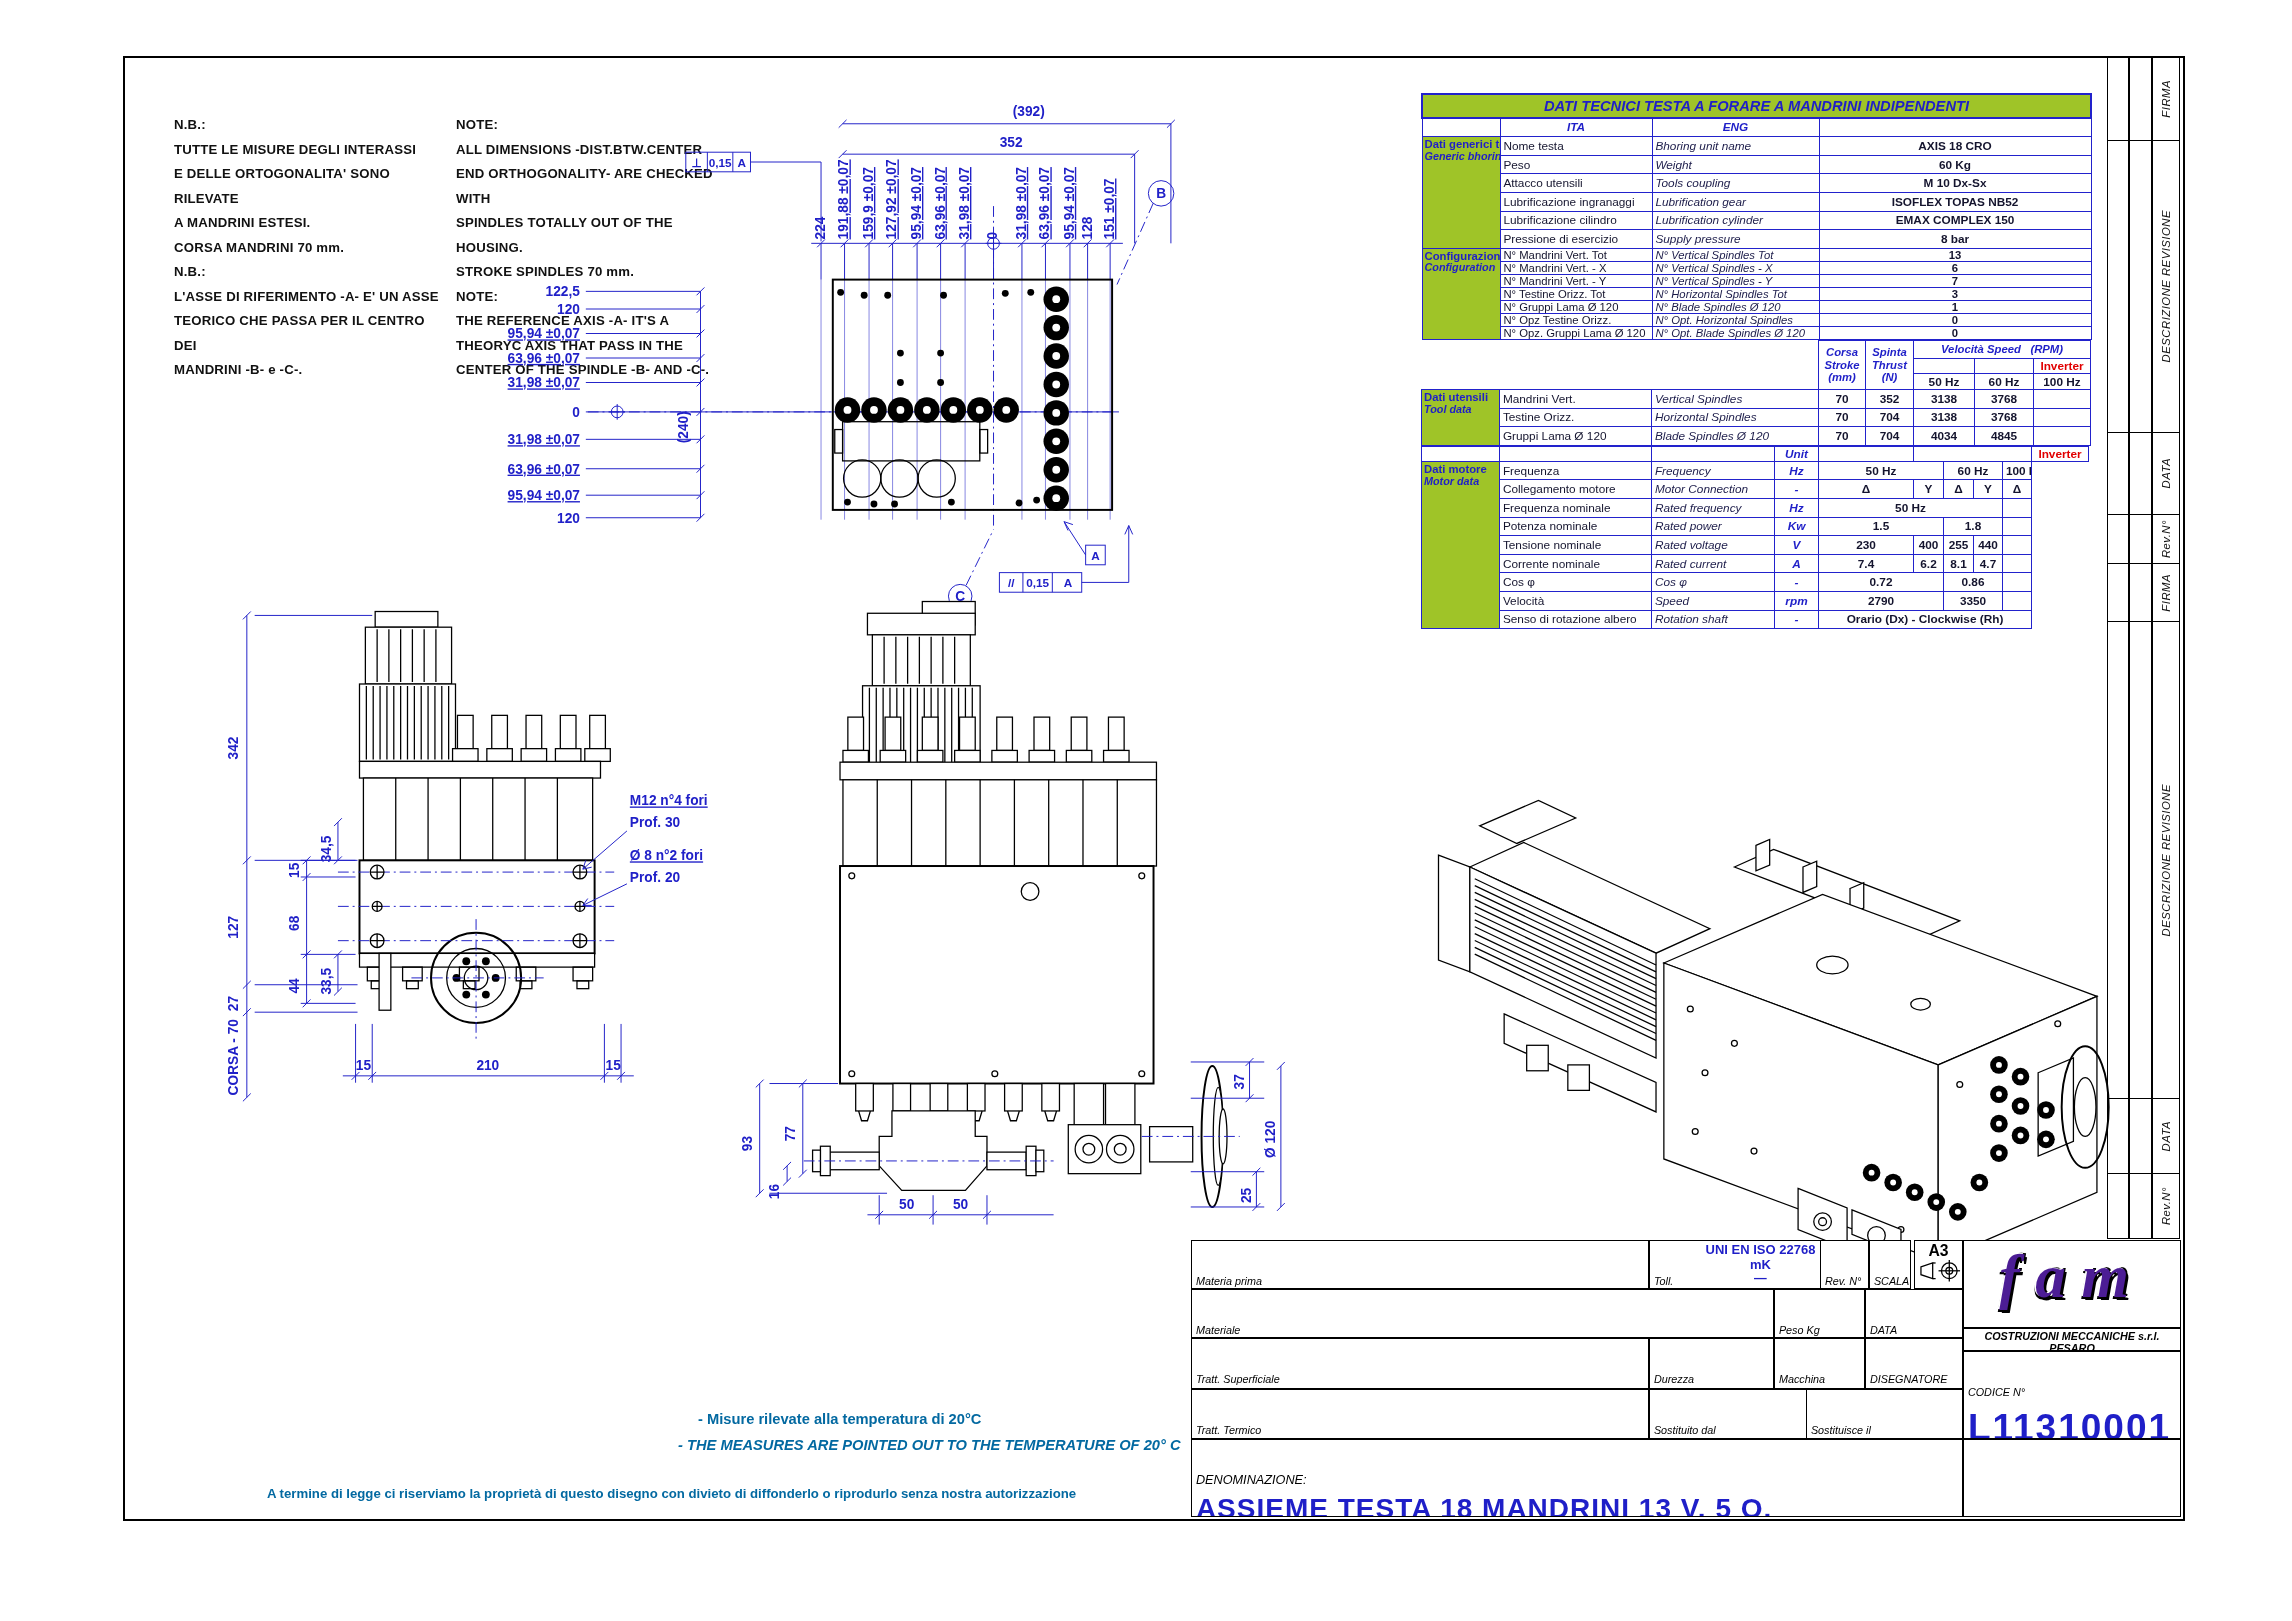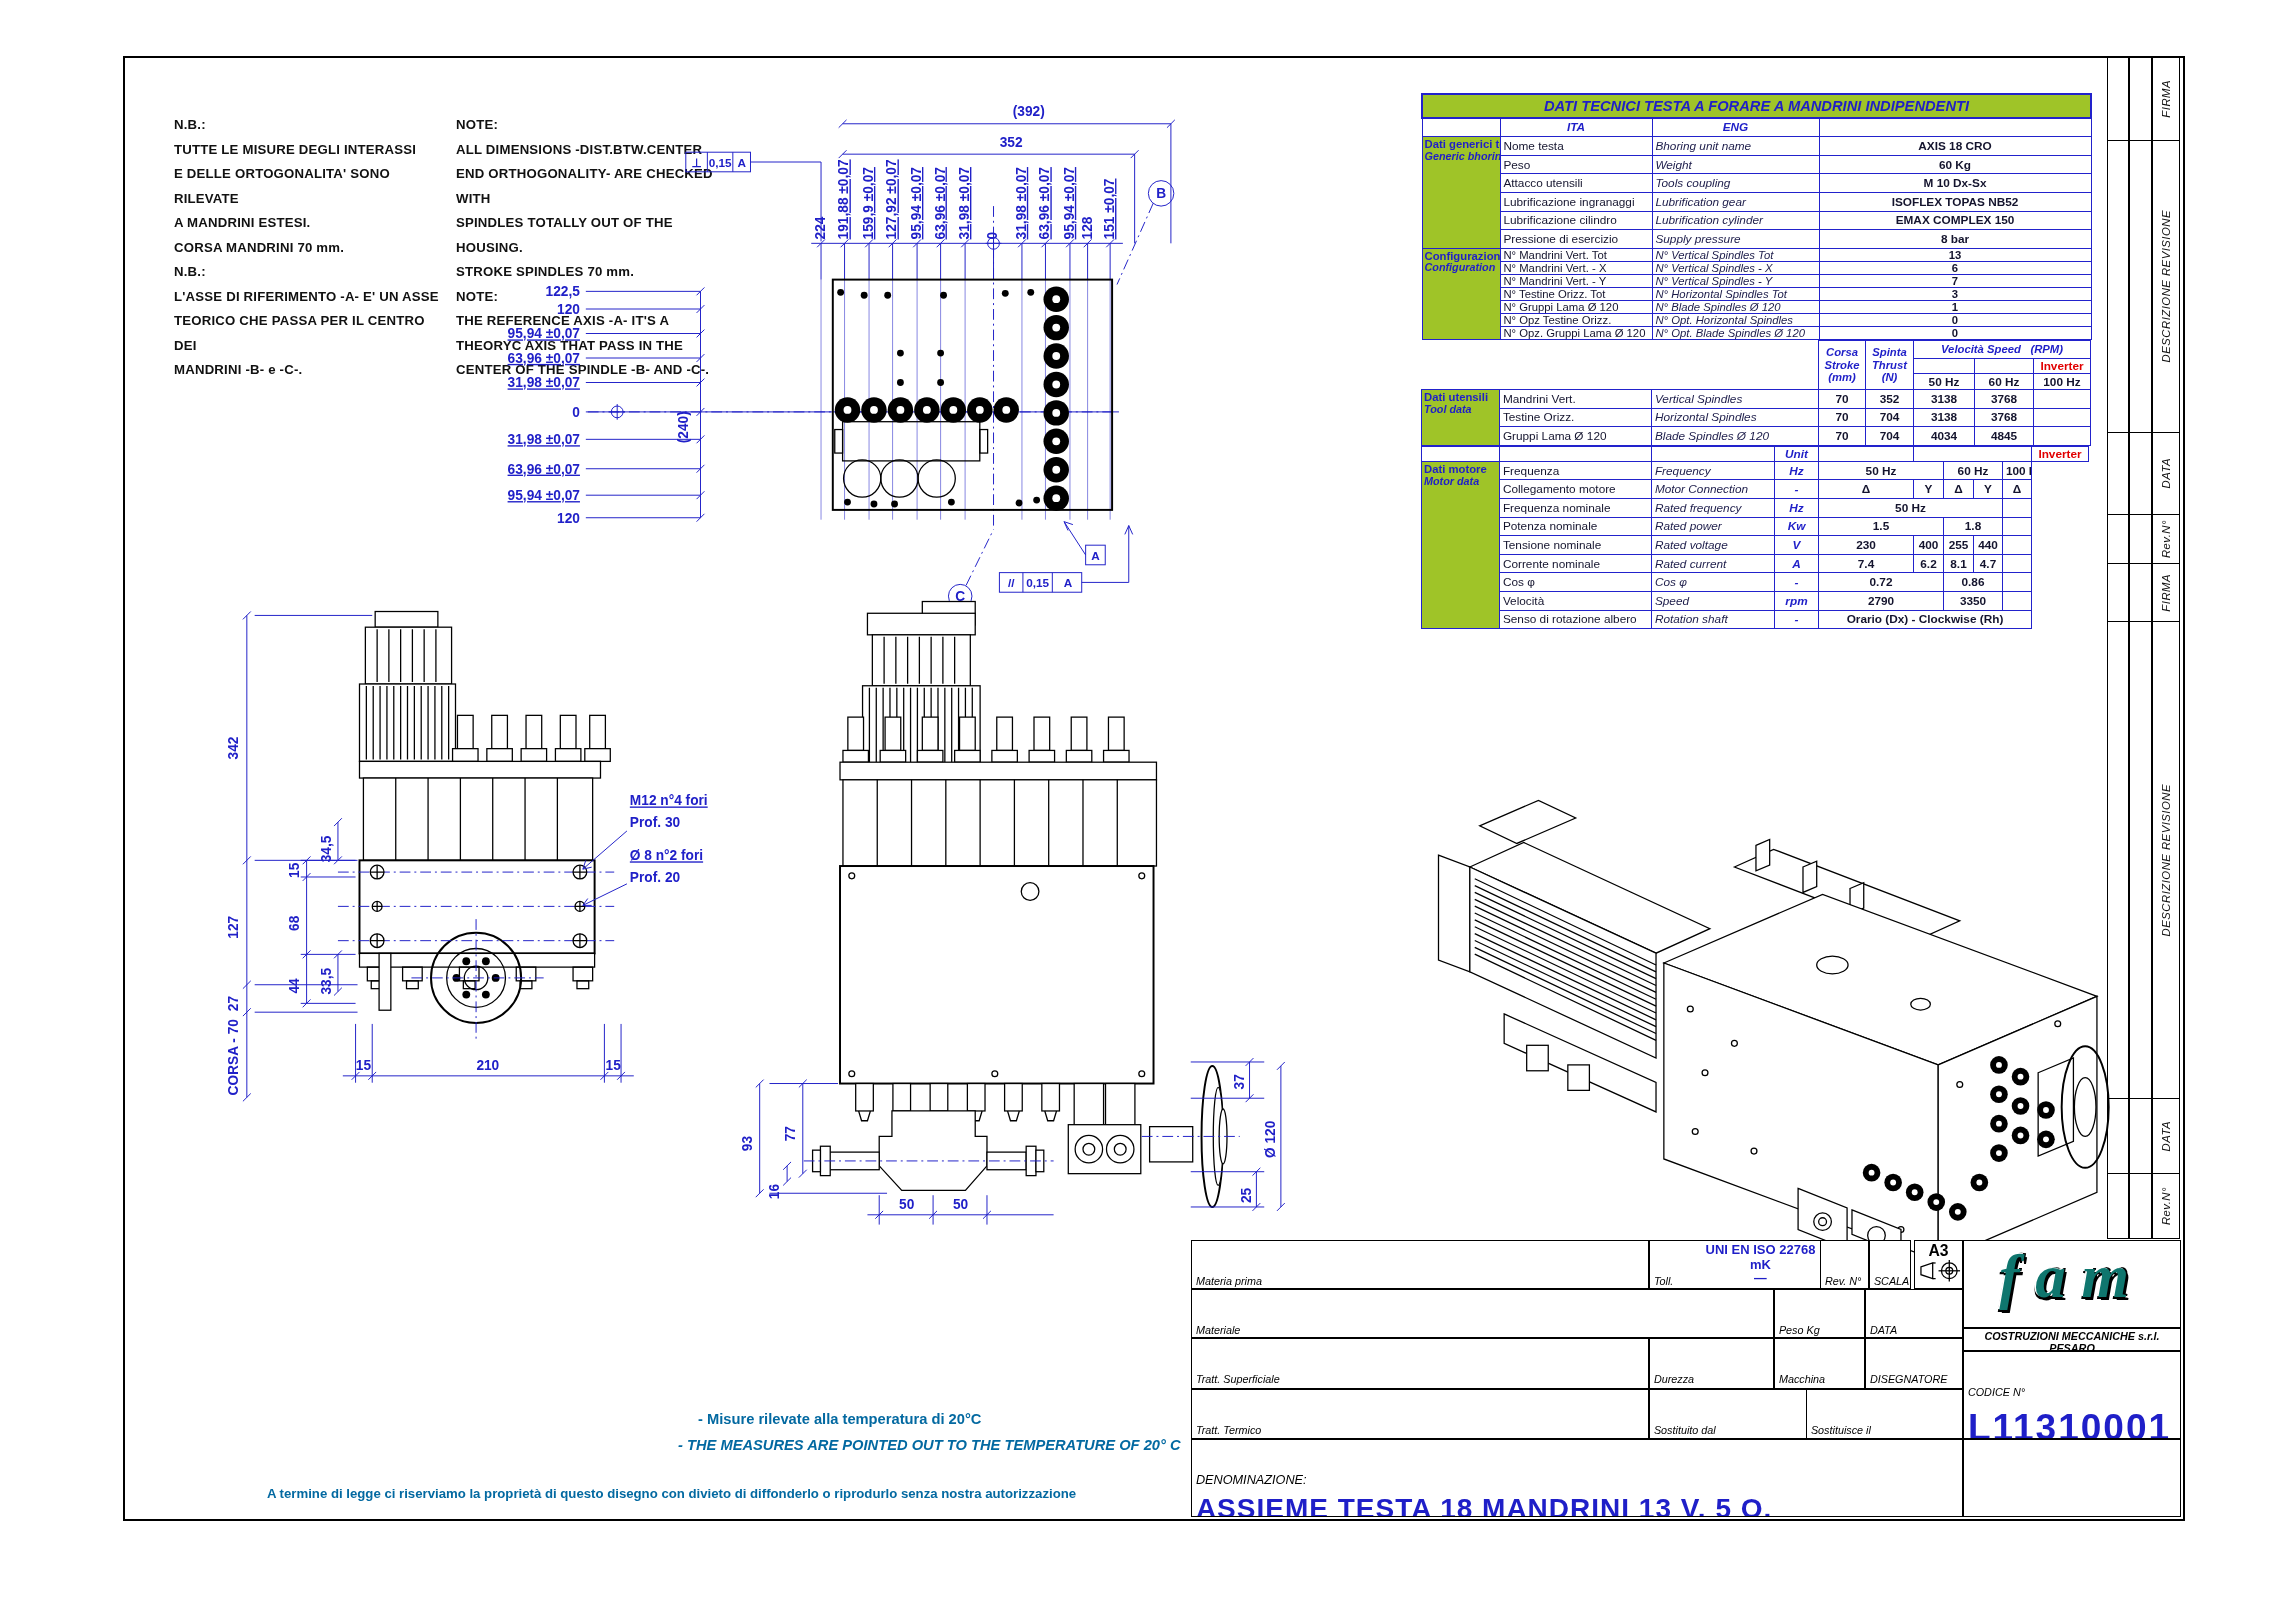--- a/index.html
+++ b/index.html
@@ -45,21 +45,21 @@
   .rsrow.first div{border-top:1px solid #000;}
   .rsc1{width:21.6px;}
   .rsc2{width:23.5px;}
   .rsc3{width:28px;display:flex;align-items:center;justify-content:center;}
   .vtext{writing-mode:vertical-rl;transform:rotate(180deg);font-size:11.3px;font-style:italic;color:#111;white-space:nowrap;letter-spacing:0.5px;}
   
   .tbc{position:absolute;border:1.6px solid #000;box-sizing:border-box;background:#fff;padding:1px 3.9px;overflow:hidden;}
   .tbc .lbl{font-size:10.8px;font-style:italic;color:#000;line-height:11.8px;margin-top:34px;}
   .tbc .bval{color:#1f1fc8;font-weight:bold;}
   .dash{color:#1f1fc8;font-weight:bold;font-size:15.7px;line-height:13.7px;}
-  #fam-logo{font-family:"Liberation Serif",serif;font-style:italic;font-weight:bold;font-size:61px;color:#0f766e;letter-spacing:15.7px;text-shadow:2.5px 2.5px 0 #000,-1.5px -1.5px 0 #fff,1.5px -1.5px 0 #000,-1.5px 1.5px 0 #000;line-height:69px;}
+  #fam-logo{font-family:"Liberation Serif",serif;font-style:italic;font-weight:bold;font-size:61px;color:#4c1d95;letter-spacing:15.7px;text-shadow:2.5px 2.5px 0 #000,-1.5px -1.5px 0 #fff,1.5px -1.5px 0 #000,-1.5px 1.5px 0 #000;line-height:69px;}
   
   .ft{position:absolute;color:#0369a1;font-size:14.7px;font-weight:bold;}
   .ft.it{font-style:italic;}
 </style>
 </head>
 <body>
 
 <div id="page">
   <div class="frame"></div>
 

